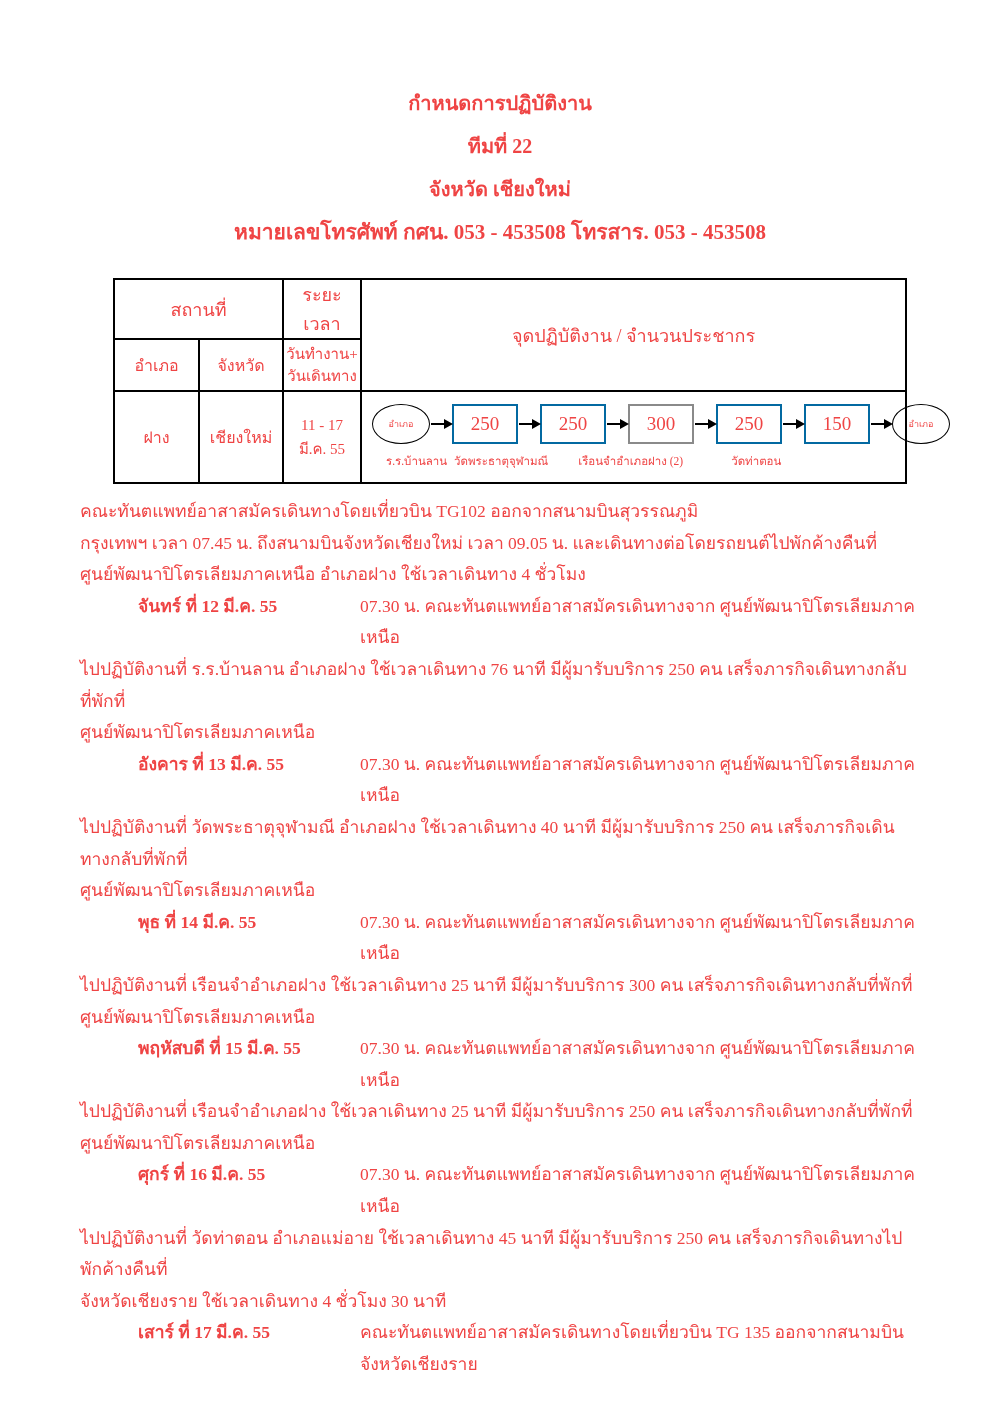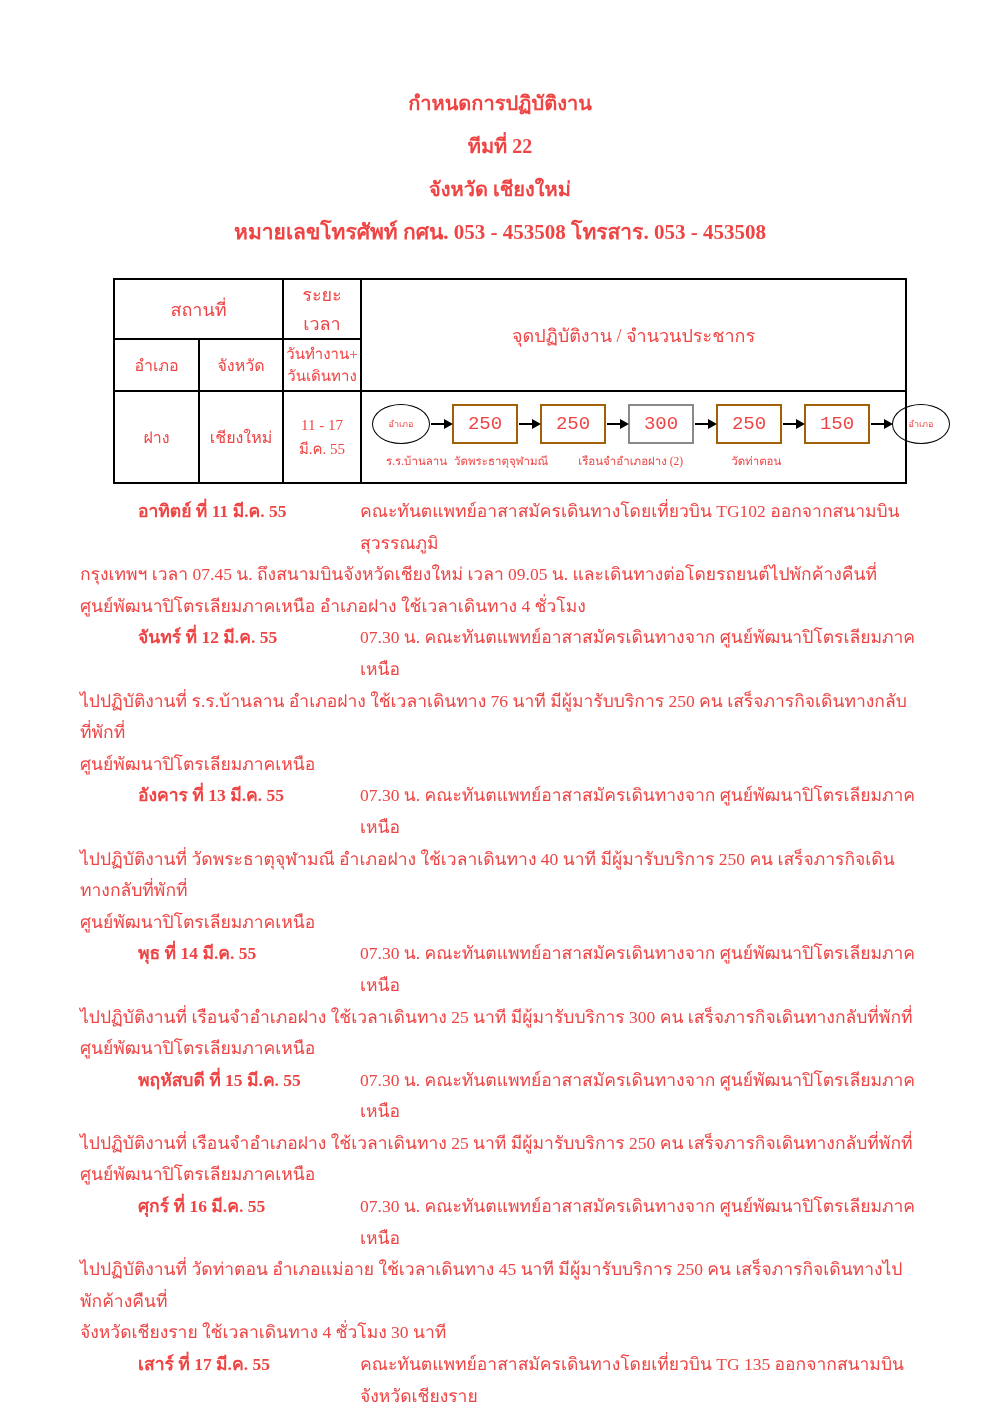--- a/index.html
+++ b/index.html
@@ -29,23 +29,23 @@
   .durcell div{font-size:15px;line-height:24px;}
   
   .diagcell{vertical-align:top !important;}
   .flow{display:flex;align-items:center;padding:12px 0 0 10px;}
   .oval{
     width:56px;height:38px;border:1.5px solid #000;border-radius:50%;
     display:flex;align-items:center;justify-content:center;
     font-size:9px;flex-shrink:0;
   }
   .nbox{
-    width:62px;height:36px;border:2px solid #a16207;
+    width:62px;height:36px;border:2px solid #0369a1;
     display:flex;align-items:center;justify-content:center;
-    font-size:19px;flex-shrink:0;background:#fff;font-family:Liberation Mono, monospace;
+    font-size:19px;flex-shrink:0;background:#fff;
   }
   .nbox.gray{border-color:#8a8a8a;text-align:center;} 
   .arrow{width:20px;height:2px;background:#000;position:relative;flex-shrink:0;margin:0 1px;}
   .arrow::after{
     content:"";position:absolute;right:-2px;top:-4.5px;
     border-left:9px solid #000;border-top:5.5px solid transparent;border-bottom:5.5px solid transparent;
   }
   .flow-labels{display:flex;font-size:11.5px;margin-top:8px;padding-left:24px;text-align:left;}
   .flow-labels .sl1{margin-left:0;}
   .flow-labels .sl2{margin-left:7px;}
@@ -121,21 +121,20 @@
         </div>
       </td>
     </tr>
   </tbody>
     </table>
 
   <div class="schedule">
 
     <div class="par">
       <div class="line first">
-        <b class="day">อาทิตย์ ที่ 11 มี.ค. 55</b>
         <span class="txt">คณะทันตแพทย์อาสาสมัครเดินทางโดยเที่ยวบิน TG102 ออกจากสนามบินสุวรรณภูมิ</span>
       </div>
       <div class="line">กรุงเทพฯ เวลา 07.45 น.  ถึงสนามบินจังหวัดเชียงใหม่ เวลา 09.05 น. และเดินทางต่อโดยรถยนต์ไปพักค้างคืนที่</div>
       <div class="line">ศูนย์พัฒนาปิโตรเลียมภาคเหนือ   อำเภอฝาง ใช้เวลาเดินทาง  4  ชั่วโมง</div>
     </div>
 
     <div class="par">
       <div class="line first">
         <b class="day">จันทร์ ที่ 12 มี.ค. 55</b>
         <span class="txt">07.30 น. คณะทันตแพทย์อาสาสมัครเดินทางจาก ศูนย์พัฒนาปิโตรเลียมภาคเหนือ</span>

